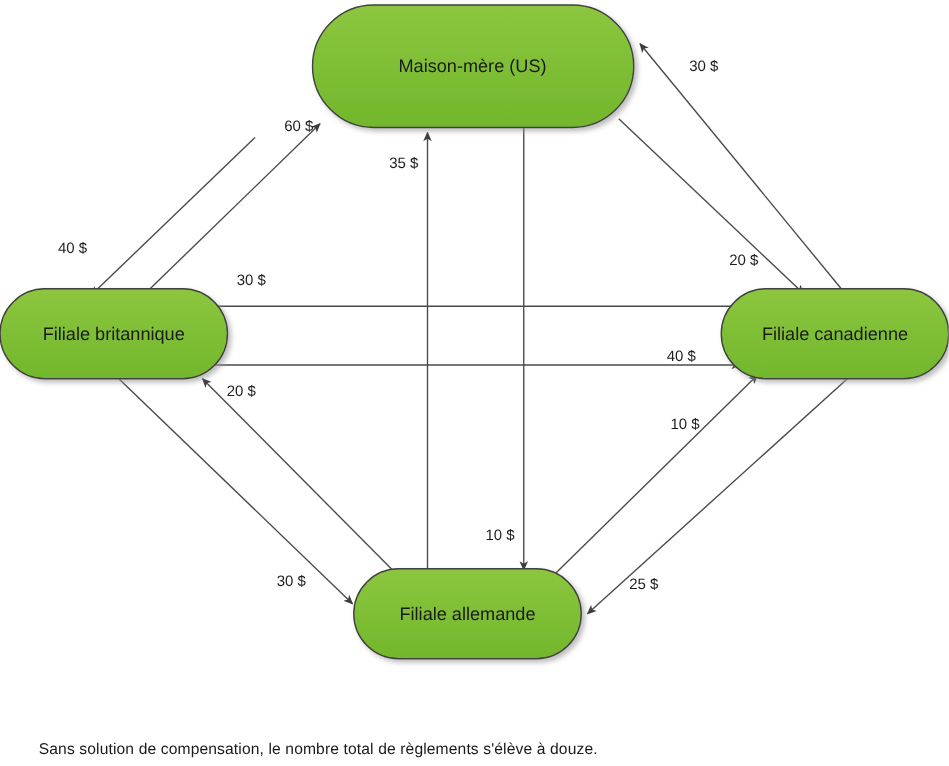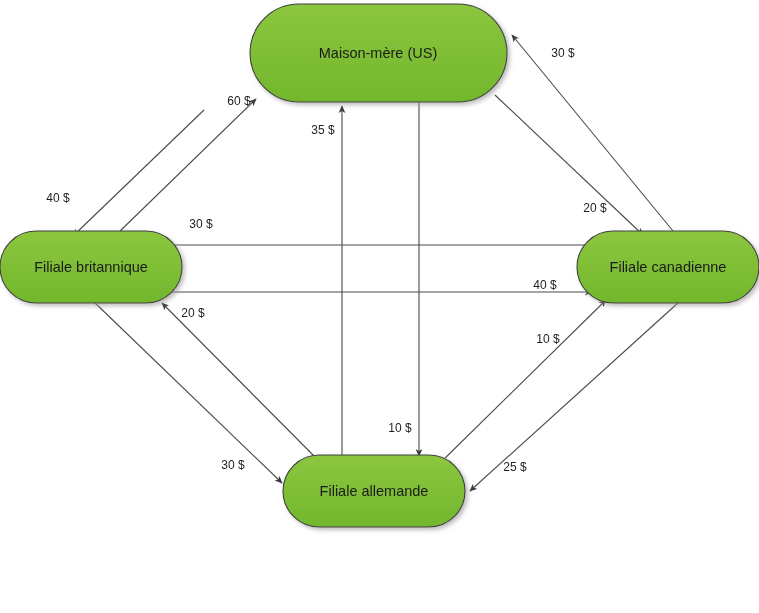--- a/index.html
+++ b/index.html
@@ -111,13 +111,14 @@
         <text class="node-label" x="668" y="268">Filiale canadienne</text>
       </g>
 
       <g>
         <rect class="node-shape" x="283" y="455" width="182" height="72" rx="36" ry="36" fill="url(#nodeGrad)" filter="url(#nodeShadow)"></rect>
         <text class="node-label" x="374" y="492">Filiale allemande</text>
       </g>
     </g>
   </svg>
 
+  <div class="caption">Sans solution de compensation, le nombre total de règlements s'élève à douze.</div>
 </div>
 
 </body></html>

